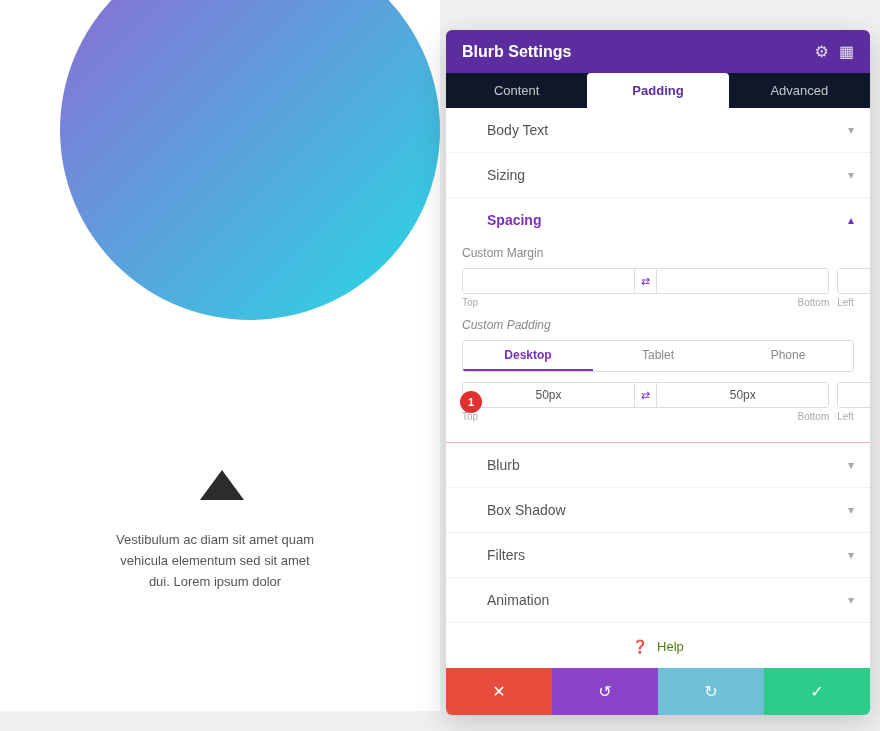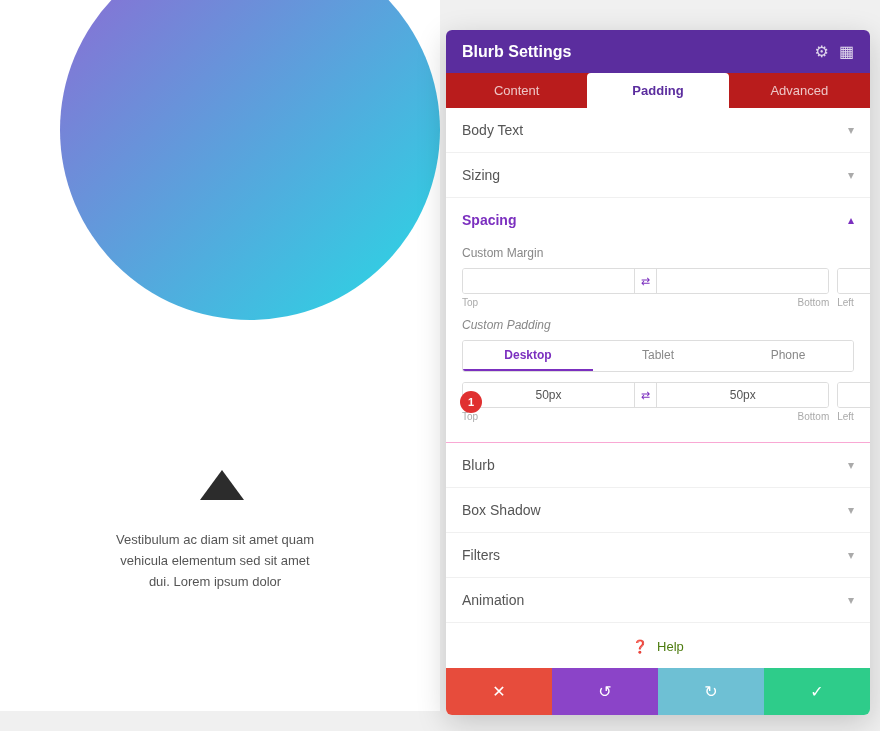--- a/index.html
+++ b/index.html
@@ -87,21 +87,21 @@
       gap: 10px;
     }
     .panel-header-icon {
       color: rgba(255,255,255,0.8);
       font-size: 16px;
       cursor: pointer;
     }
 
     
     .panel-tabs {
-      background: #b91c1c;
+      background: #0f172a;
       display: flex;
       justify-content: center;
     }
     .panel-tab {
       flex: 1;
       padding: 10px 0;
       text-align: center;
       color: rgba(255,255,255,0.75);
       font-size: 13px;
       cursor: pointer;
@@ -130,20 +130,21 @@
       align-items: center;
       justify-content: space-between;
       cursor: pointer;
     }
     .section-row.expanded {
       border-bottom: none;
     }
     .section-label {
       font-size: 14px;
       color: #555;
+      margin-left: 25px;
     }
     .section-label.active {
       color: #7b2fbf;
       font-weight: 600;
     }
     .chevron {
       color: #aaa;
       font-size: 12px;
     }
     .chevron.up {

